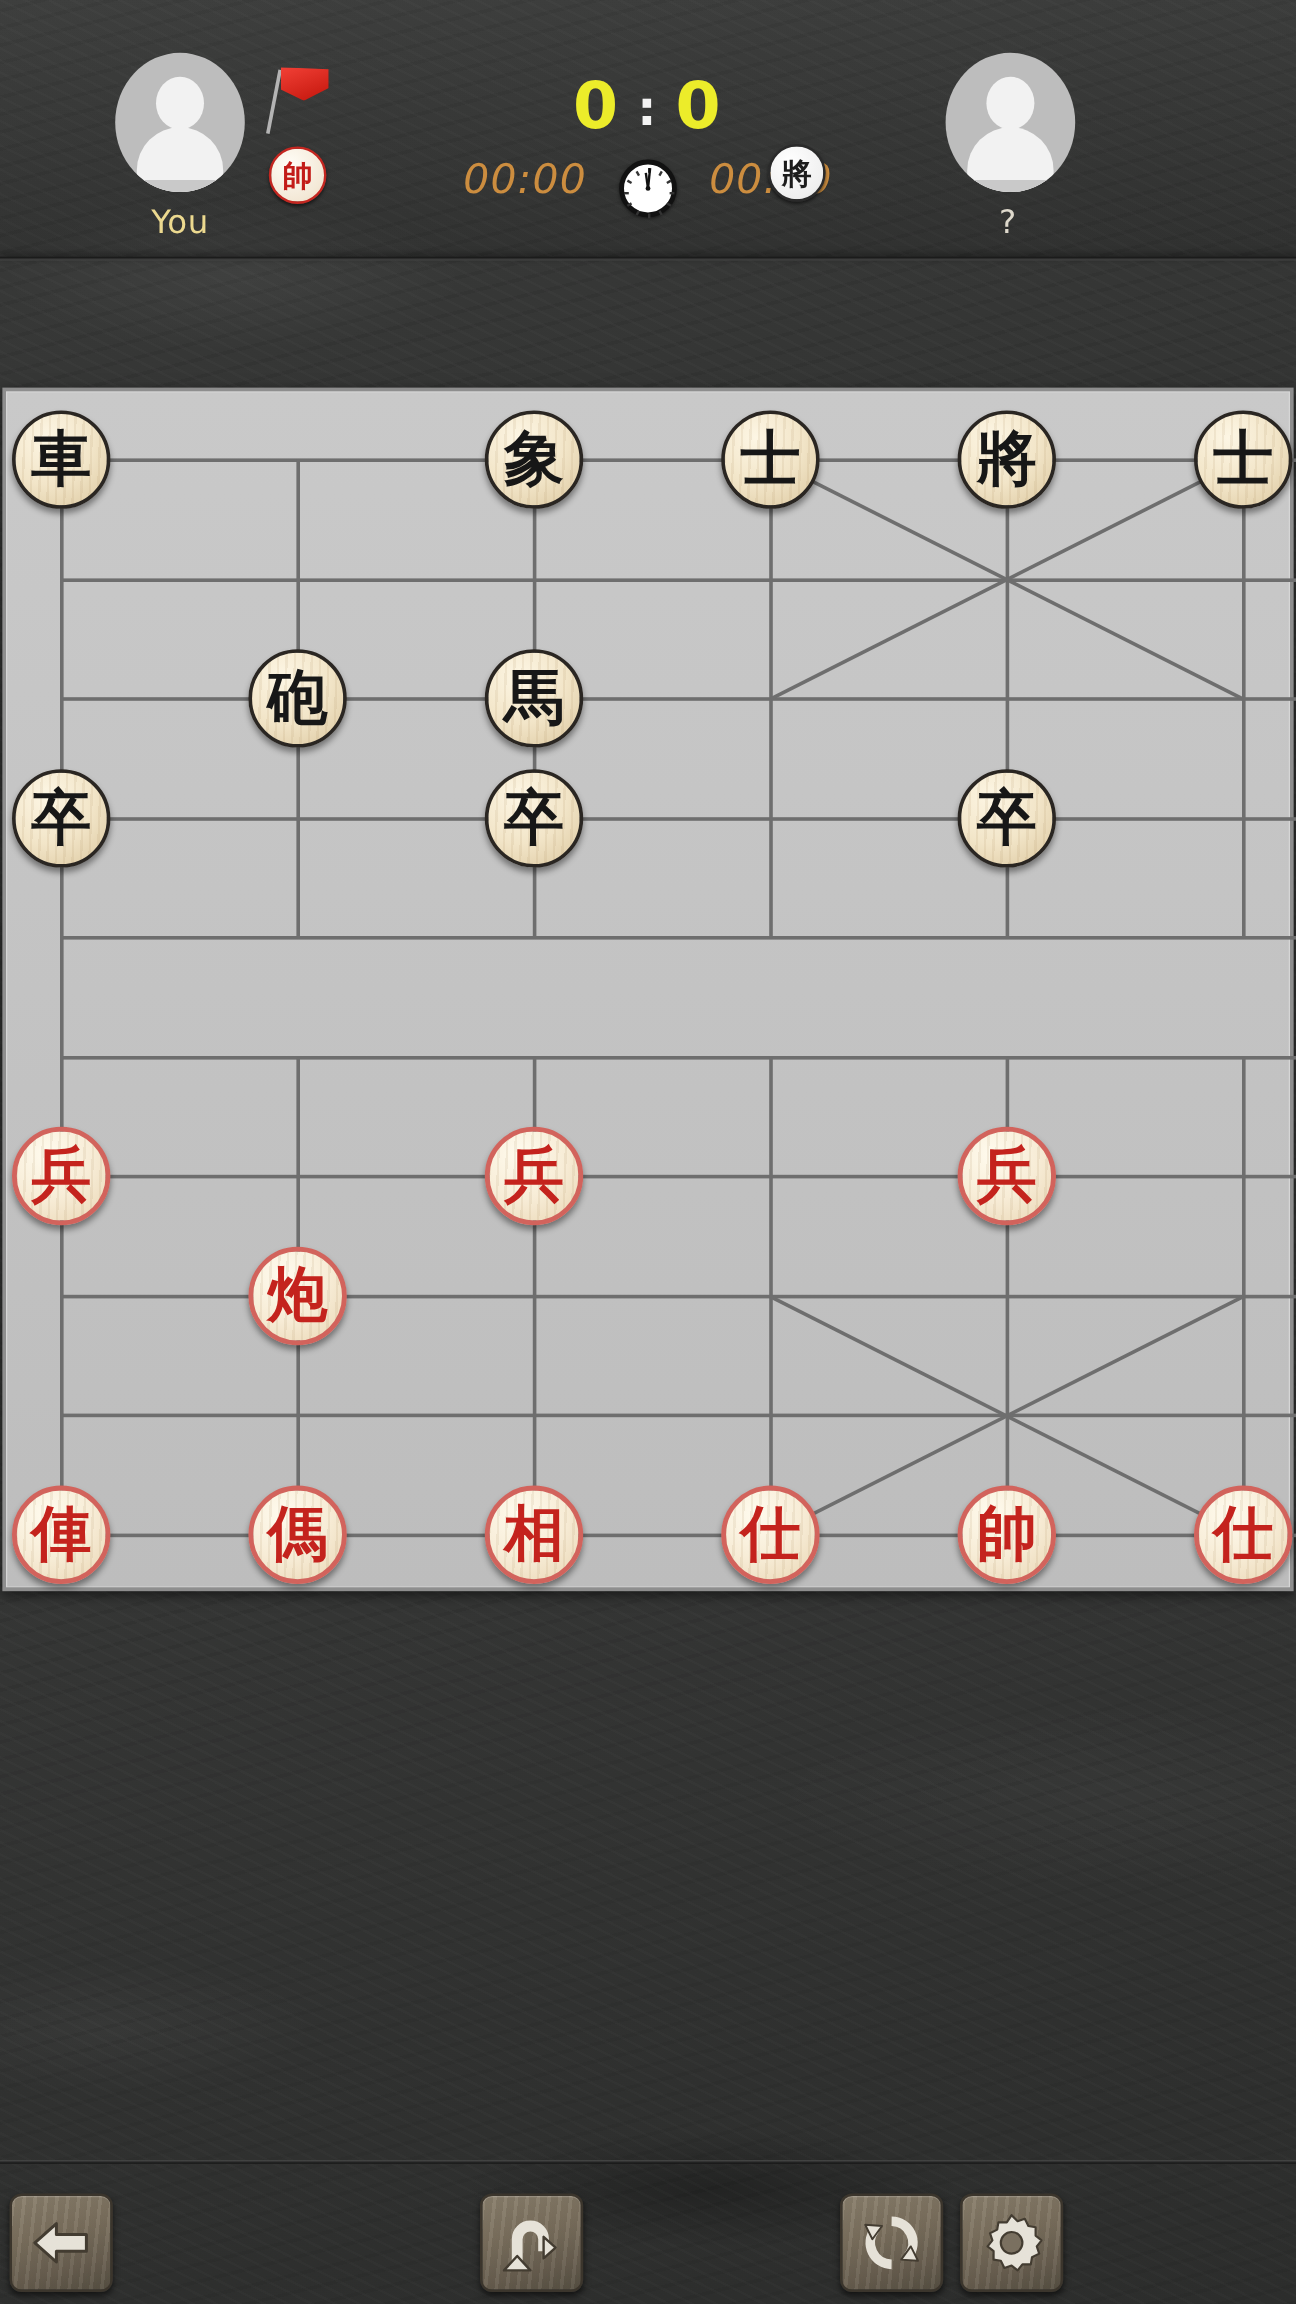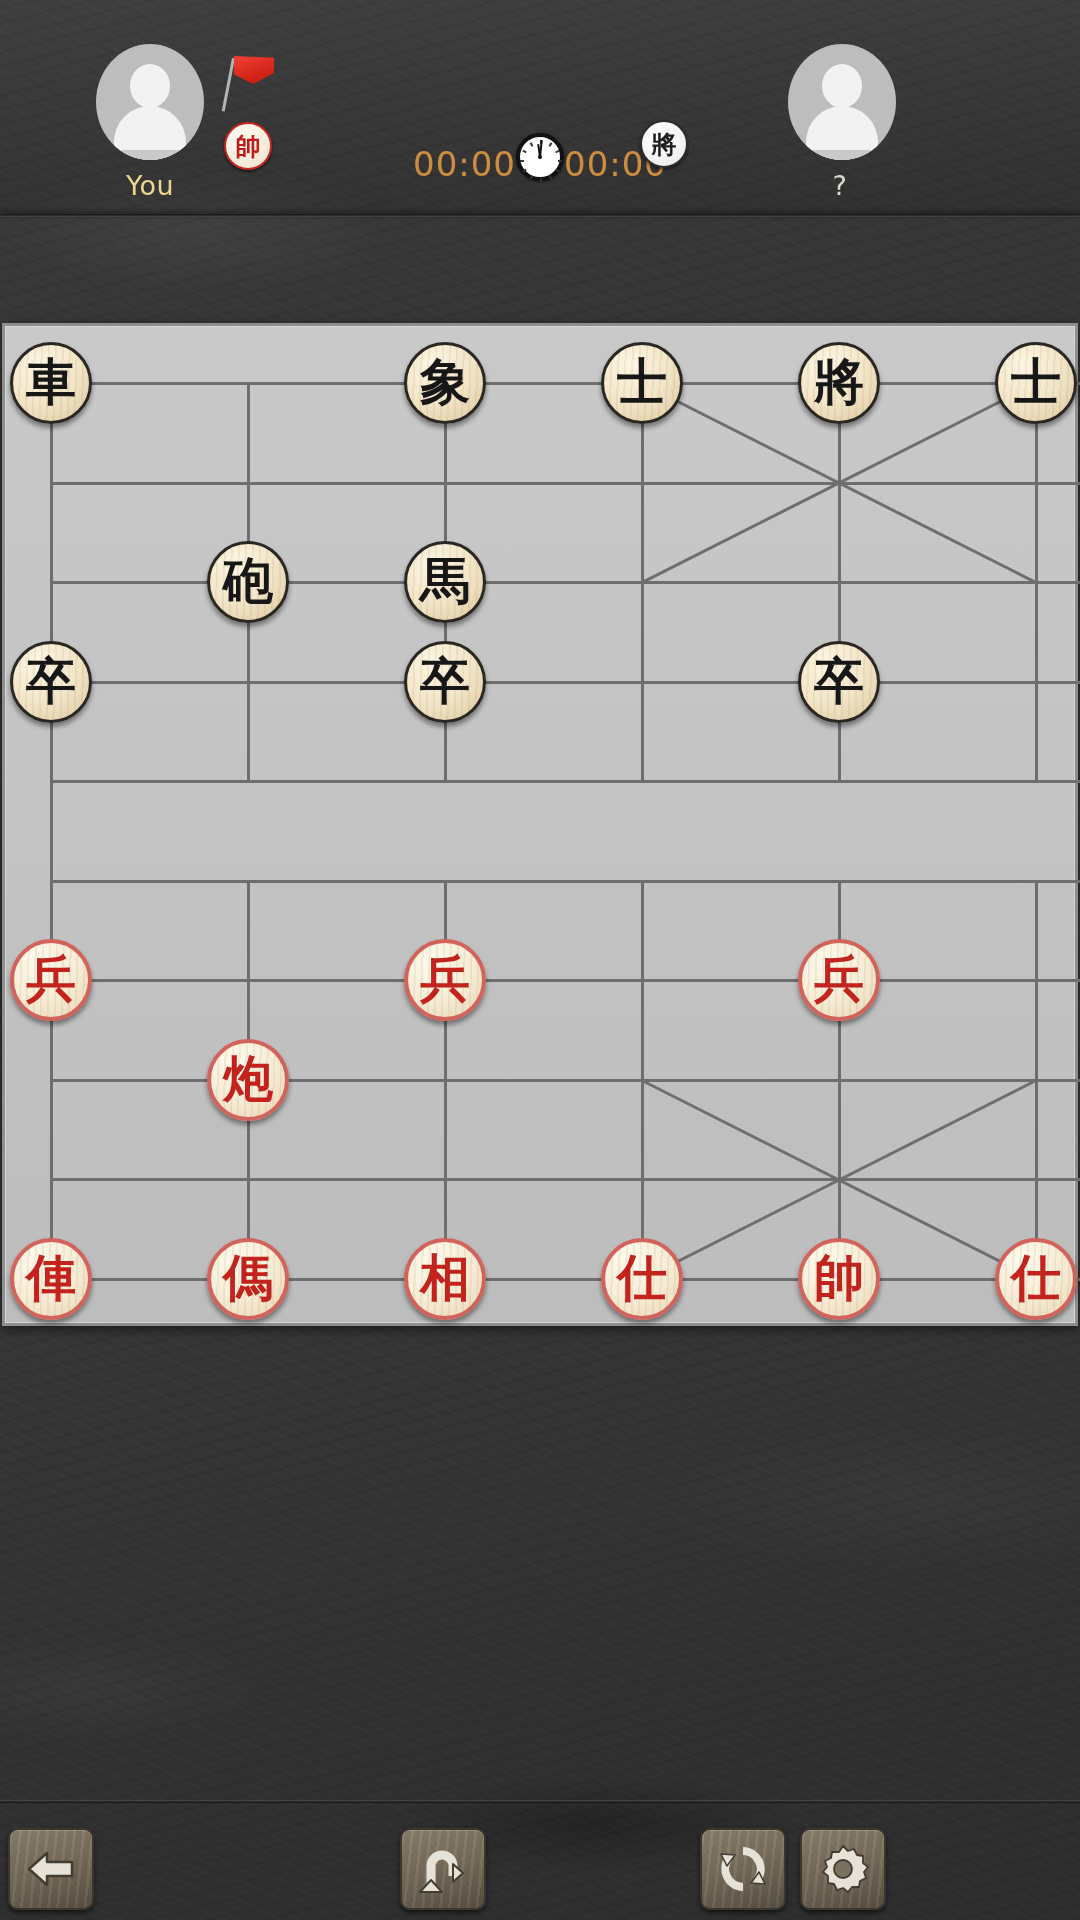--- a/index.html
+++ b/index.html
@@ -107,21 +107,21 @@
 
   
   .score{
     position:absolute;left:340px;top:62px;width:400px;text-align:center;
     color:#ecec2a;font-size:54px;font-weight:bold;letter-spacing:2px;
     line-height:1;
   }
   .score .colon{color:#f3f3f3;font-size:40px;vertical-align:3px;padding:0 14px;}
   .clockrow{
     position:absolute;left:300px;top:133px;width:480px;height:48px;
-    display:flex;align-items:flex-end;justify-content:center;gap:0;
+    display:flex;align-items:flex-start;justify-content:center;gap:27px;font-style:italic;
   }
   .clk-time{
     color:#cc8d3f;font-size:34px;letter-spacing:1px;line-height:1;
     font-family:"DejaVu Sans","Liberation Sans",sans-serif;
   }
   .clk-face{
     position:relative;width:48px;height:48px;border-radius:50%;
     background:#ffffff;border:4px solid #111;box-sizing:border-box;
     box-shadow:0 1px 3px rgba(0,0,0,.6);
   }
@@ -219,20 +219,23 @@
       <div class="base"></div>
     </div>
     <div class="flag">
       <div class="pole"></div>
       <div class="cloth"></div>
     </div>
     <div class="side-badge red">帥</div>
     <div class="pname">You</div>
   </div>
 
+  <div class="score">
+    <span>0</span><span class="colon">:</span><span>0</span>
+  </div>
 
   <div class="clockrow">
     <div class="clk-time">00:00</div>
     <div class="clk-face">
       <div class="tick" style="transform:rotate(0deg)"></div>
       <div class="tick" style="transform:rotate(30deg)"></div>
       <div class="tick" style="transform:rotate(60deg)"></div>
       <div class="tick" style="transform:rotate(90deg)"></div>
       <div class="tick" style="transform:rotate(120deg)"></div>
       <div class="tick" style="transform:rotate(150deg)"></div>

